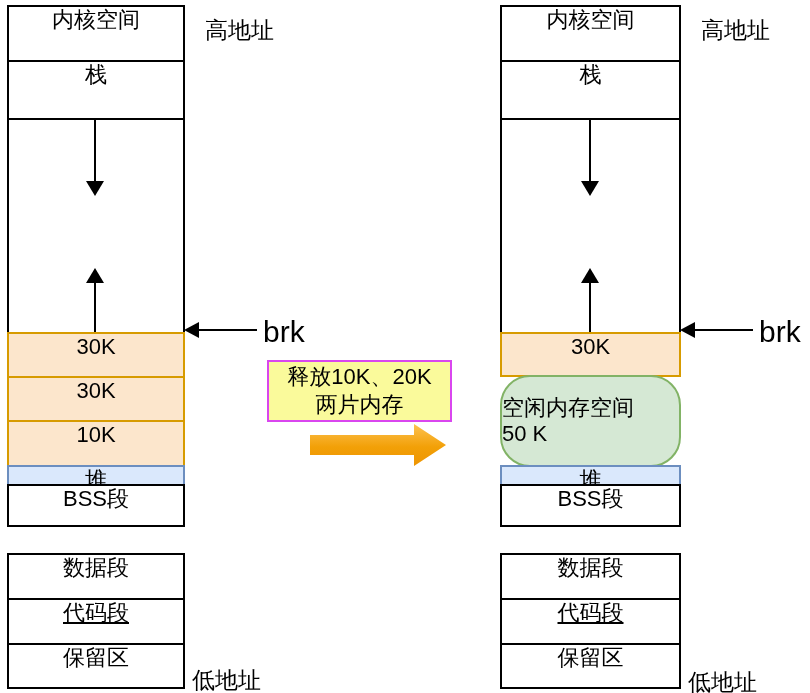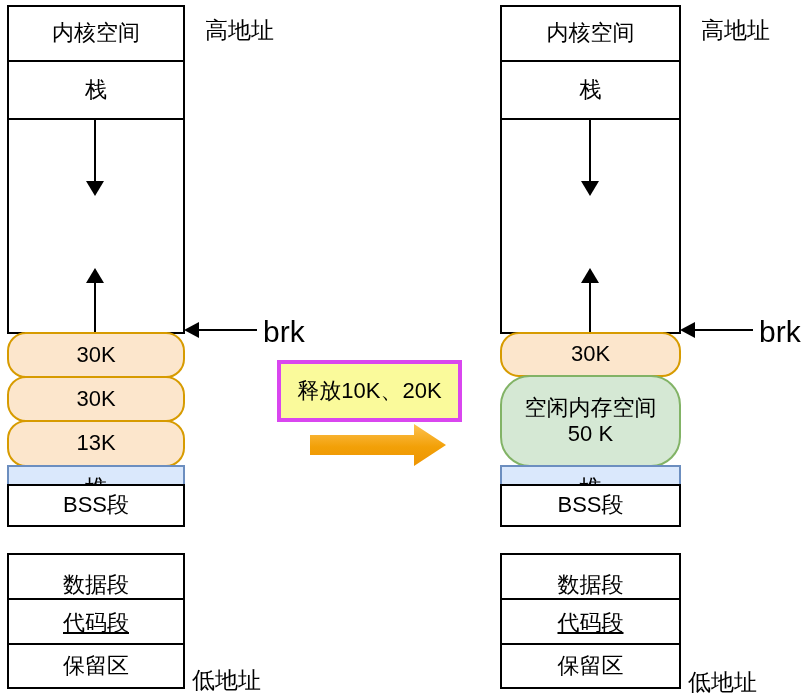--- a/index.html
+++ b/index.html
@@ -2,24 +2,24 @@
 <html><head>
 <meta charset="utf-8">
 <style>
   html,body{margin:0;padding:0;background:#ffffff;}
   #stage{
     position:relative;width:810px;height:693px;background:#ffffff;overflow:hidden;
     font-family:"Liberation Sans","DejaVu Sans",sans-serif;color:#000;
   }
   .seg{
     position:absolute;box-sizing:border-box;border:2px solid #000;background:#fff;
-    display:flex;align-items:center;justify-content:center;
+    display:flex;align-items:flex-start;justify-content:center;
     font-size:22px;line-height:1.2;text-align:center;
   }
-  .seg.orange{border-color:#D79B00;background:#FCE6CC;border-radius:19px;}
+  .seg.orange{border-color:#D79B00;background:#FCE6CC;}
   .seg.blue{border-color:#6C8EBF;background:#DAE8FC;}
   .seg.green{border-color:#82B366;background:#D5E8D4;flex-direction:column;}
   
   .lc{left:7px;width:178px;}
   .rc{left:500px;width:181px;}
   
   .row-kernel{top:5px;height:57px;}
   .row-stack{top:60px;height:60px;}
   .row-middle{top:118px;height:216px;}
   .row-b30{top:332px;height:46px;}
@@ -37,22 +37,22 @@
   
   .vshaft{position:absolute;width:2px;background:#000;}
   .head-down{position:absolute;width:0;height:0;border-left:9px solid transparent;border-right:9px solid transparent;border-top:15px solid #000;}
   .head-up{position:absolute;width:0;height:0;border-left:9px solid transparent;border-right:9px solid transparent;border-bottom:15px solid #000;}
   
   .hshaft{position:absolute;height:2px;background:#000;}
   .head-left{position:absolute;width:0;height:0;border-top:8px solid transparent;border-bottom:8px solid transparent;border-right:15px solid #000;}
   .brk-label{position:absolute;font-size:30px;}
   
   #annotation-box{
-    position:absolute;left:277px;top:360px;width:185px;height:62px;box-sizing:border-box;
-    border:4px solid #d946ef;background:#FAFA9B;display:flex;flex-direction:column;
+    position:absolute;left:267px;top:360px;width:185px;height:62px;box-sizing:border-box;
+    border:2px solid #d946ef;background:#FAFA9B;display:flex;flex-direction:column;
     align-items:center;justify-content:center;font-size:22px;line-height:28px;text-align:center;
   }
   #transform-arrow{
     position:absolute;left:310px;top:424px;width:136px;height:42px;
     background:linear-gradient(180deg,#FDC252 0%,#F2A007 55%,#EE9503 100%);
     clip-path:polygon(0 11px,104px 11px,104px 0,136px 21px,104px 42px,104px 31px,0 31px);
   }
 </style>
 </head>
 <body>
@@ -67,21 +67,21 @@
   </div>
   <div class="seg lc row-middle"></div>
 
   <div class="seg orange lc row-b30">
     <span>30K</span>
   </div>
   <div class="seg orange lc row-b20">
     <span>30K</span>
   </div>
   <div class="seg orange lc row-b10">
-    <span>13K</span>
+    <span>10K</span>
   </div>
   <div class="seg blue lc row-heap">
     <span>堆</span>
   </div>
   <div class="seg lc row-bss">
     <span>BSS段</span>
   </div>
   <div class="seg lc row-data">
     <span>数据段</span>
   </div>
@@ -99,20 +99,21 @@
 
   <div class="head-left" style="left:184px;top:322px;"></div>
   <div class="hshaft" style="left:197px;top:329px;width:60px;"></div>
   <div class="brk-label" style="left:263px;top:315px;">brk</div>
 
   <div class="side-label" style="left:205px;top:8px;">高地址</div>
   <div class="side-label" style="left:192px;top:658px;">低地址</div>
 
   <div id="annotation-box">
     <span>释放10K、20K</span>
+    <span>两片内存</span>
   </div>
   <div id="transform-arrow"></div>
 
   <div class="seg rc row-kernel">
     <span>内核空间</span>
   </div>
   <div class="seg rc row-stack">
     <span>栈</span>
   </div>
   <div class="seg rc row-middle"></div>

